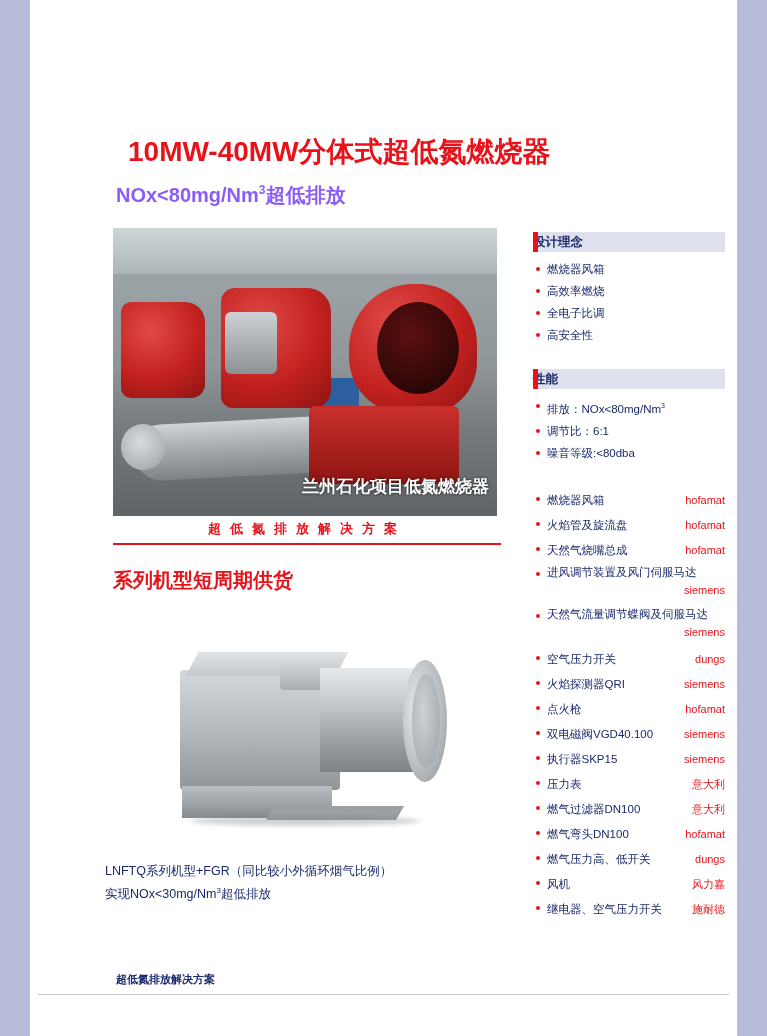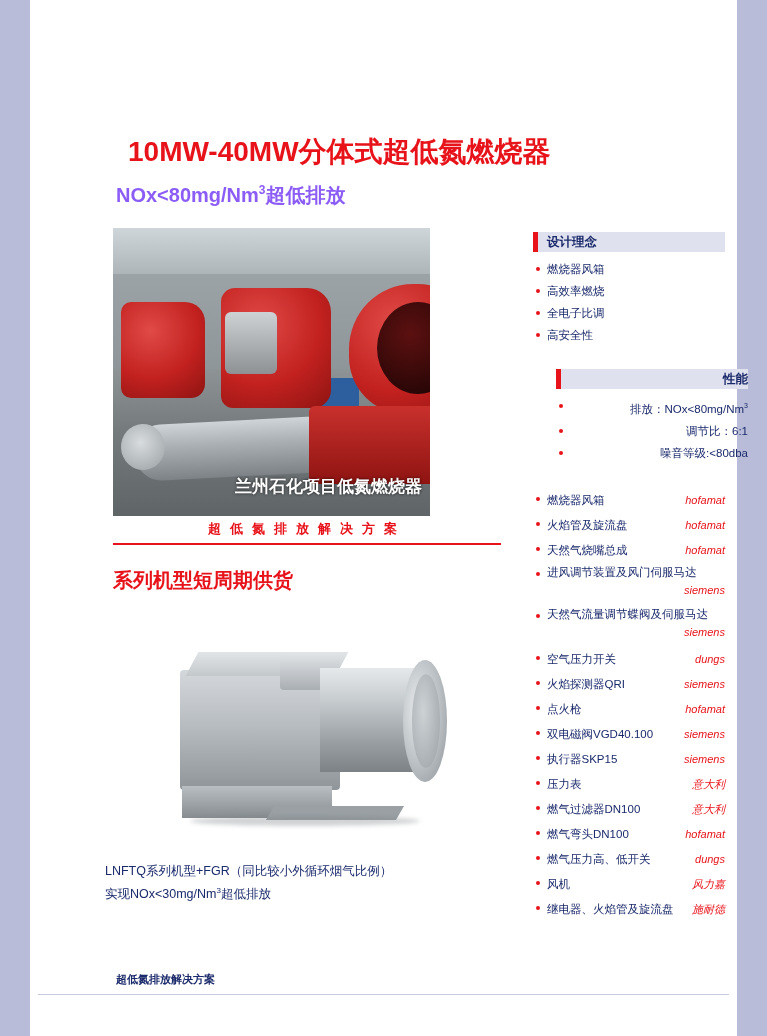--- a/index.html
+++ b/index.html
@@ -76,21 +76,21 @@
   .title-sub sup {
     font-size: 12px;
     vertical-align: super;
   }
 
   
   .photo-wrap {
     position: absolute;
     left: 113px;
     top: 228px;
-    width: 317px;
+    width: 384px;
     height: 288px;
     overflow: hidden;
   }
   .photo {
     position: absolute;
     left: 0; top: 0;
     width: 388px;
     height: 288px;
     background: linear-gradient(to bottom, #b9c0c4 0%, #c7ccd0 32%, #9fa5a8 45%, #7d8184 62%, #6d7173 78%, #5d6264 100%);
   }
@@ -305,21 +305,20 @@
     width: 192px;
   }
   .panel-head {
     position: relative;
     height: 20px;
     background: #dfe1ef;
     color: #1b2a6b;
     font-size: 12.5px;
     font-weight: bold;
     line-height: 20px;
-    padding-left: 14px;
     box-sizing: border-box;
   }
   .panel-head::before {
     content: "";
     position: absolute;
     left: 0; top: 0;
     width: 5px; height: 20px;
     background: #e8131a;
   }
   .panel-list {
@@ -341,21 +340,20 @@
     left: 3px; top: 9px;
     width: 4px; height: 4px;
     border-radius: 50%;
     background: #e8131a;
   }
   .panel-list li sup { font-size: 7px; vertical-align: super; }
   .brand {
     color: #e8131a;
     float: right;
     font-size: 11px;
-    font-style: italic;
   }
   .supply-list li {
     line-height: 25px;
   }
   .supply-list li.two-line {
     line-height: 18px;
     padding-bottom: 6px;
     white-space: normal;
   }
   .supply-list li.two-line .brand {
@@ -426,21 +424,21 @@
   <div class="panel" style="left:533px; top:232px;">
     <div class="panel-head">设计理念</div>
     <ul class="panel-list">
       <li>燃烧器风箱</li>
       <li>高效率燃烧</li>
       <li>全电子比调</li>
       <li>高安全性</li>
     </ul>
   </div>
 
-  <div class="panel" style="left:556px; top:369px;text-align:right;">
+  <div class="panel" style="left:533px; top:369px;">
     <div class="panel-head">性能</div>
     <ul class="panel-list">
       <li><span>排放：NOx&lt;80mg/Nm</span><sup>3</sup></li>
       <li><span>调节比：6:1</span></li>
       <li><span>噪音等级:&lt;80dba</span></li>
     </ul>
   </div>
 
   <div class="panel" style="left:533px; top:482px;">
     <ul class="panel-list supply-list">
@@ -452,17 +450,17 @@
       <li><span class="brand">dungs</span><span>空气压力开关</span></li>
       <li><span class="brand">siemens</span><span>火焰探测器QRI</span></li>
       <li><span class="brand">hofamat</span><span>点火枪</span></li>
       <li><span class="brand">siemens</span><span>双电磁阀VGD40.100</span></li>
       <li><span class="brand">siemens</span><span>执行器SKP15</span></li>
       <li><span class="brand">意大利</span><span>压力表</span></li>
       <li><span class="brand">意大利</span><span>燃气过滤器DN100</span></li>
       <li><span class="brand">hofamat</span><span>燃气弯头DN100</span></li>
       <li><span class="brand">dungs</span><span>燃气压力高、低开关</span></li>
       <li><span class="brand">风力嘉</span><span>风机</span></li>
-      <li><span class="brand">施耐德</span><span>继电器、火焰管及旋流盘</span></li>
+      <li><span class="brand">施耐德</span><span>继电器、空气压力开关</span></li>
     </ul>
   </div>
 
 </div>
 
 </body></html>

